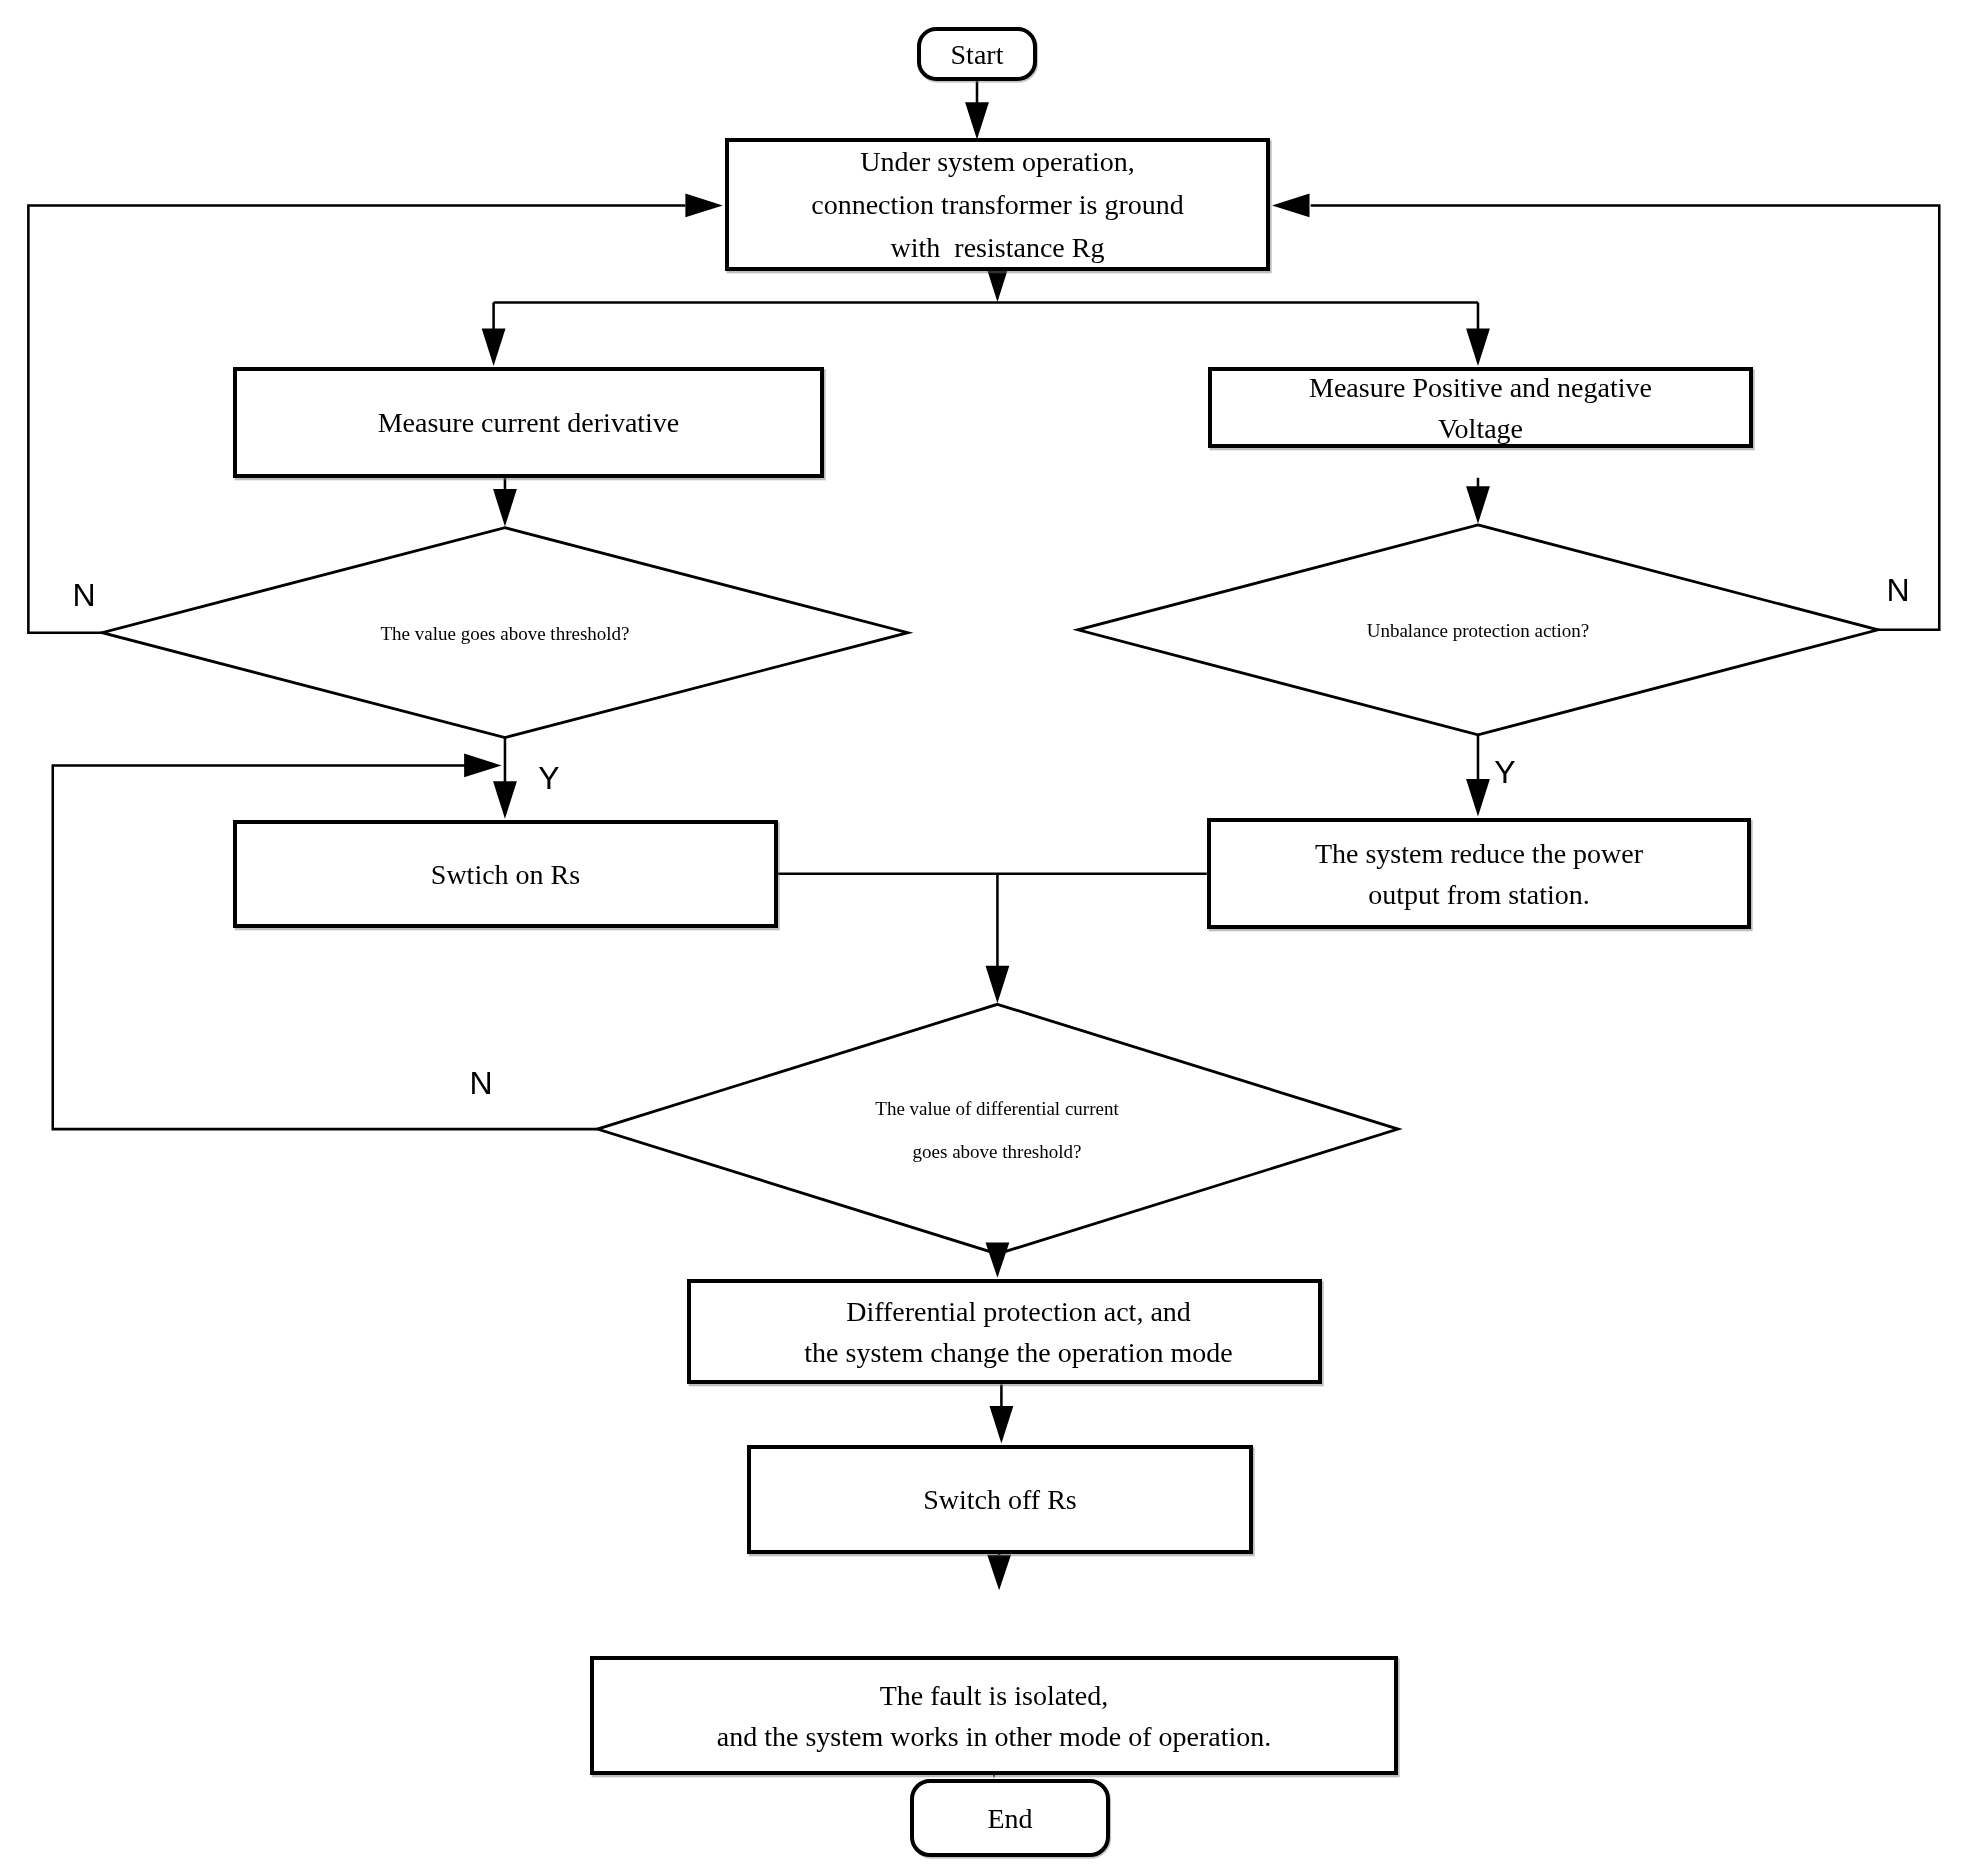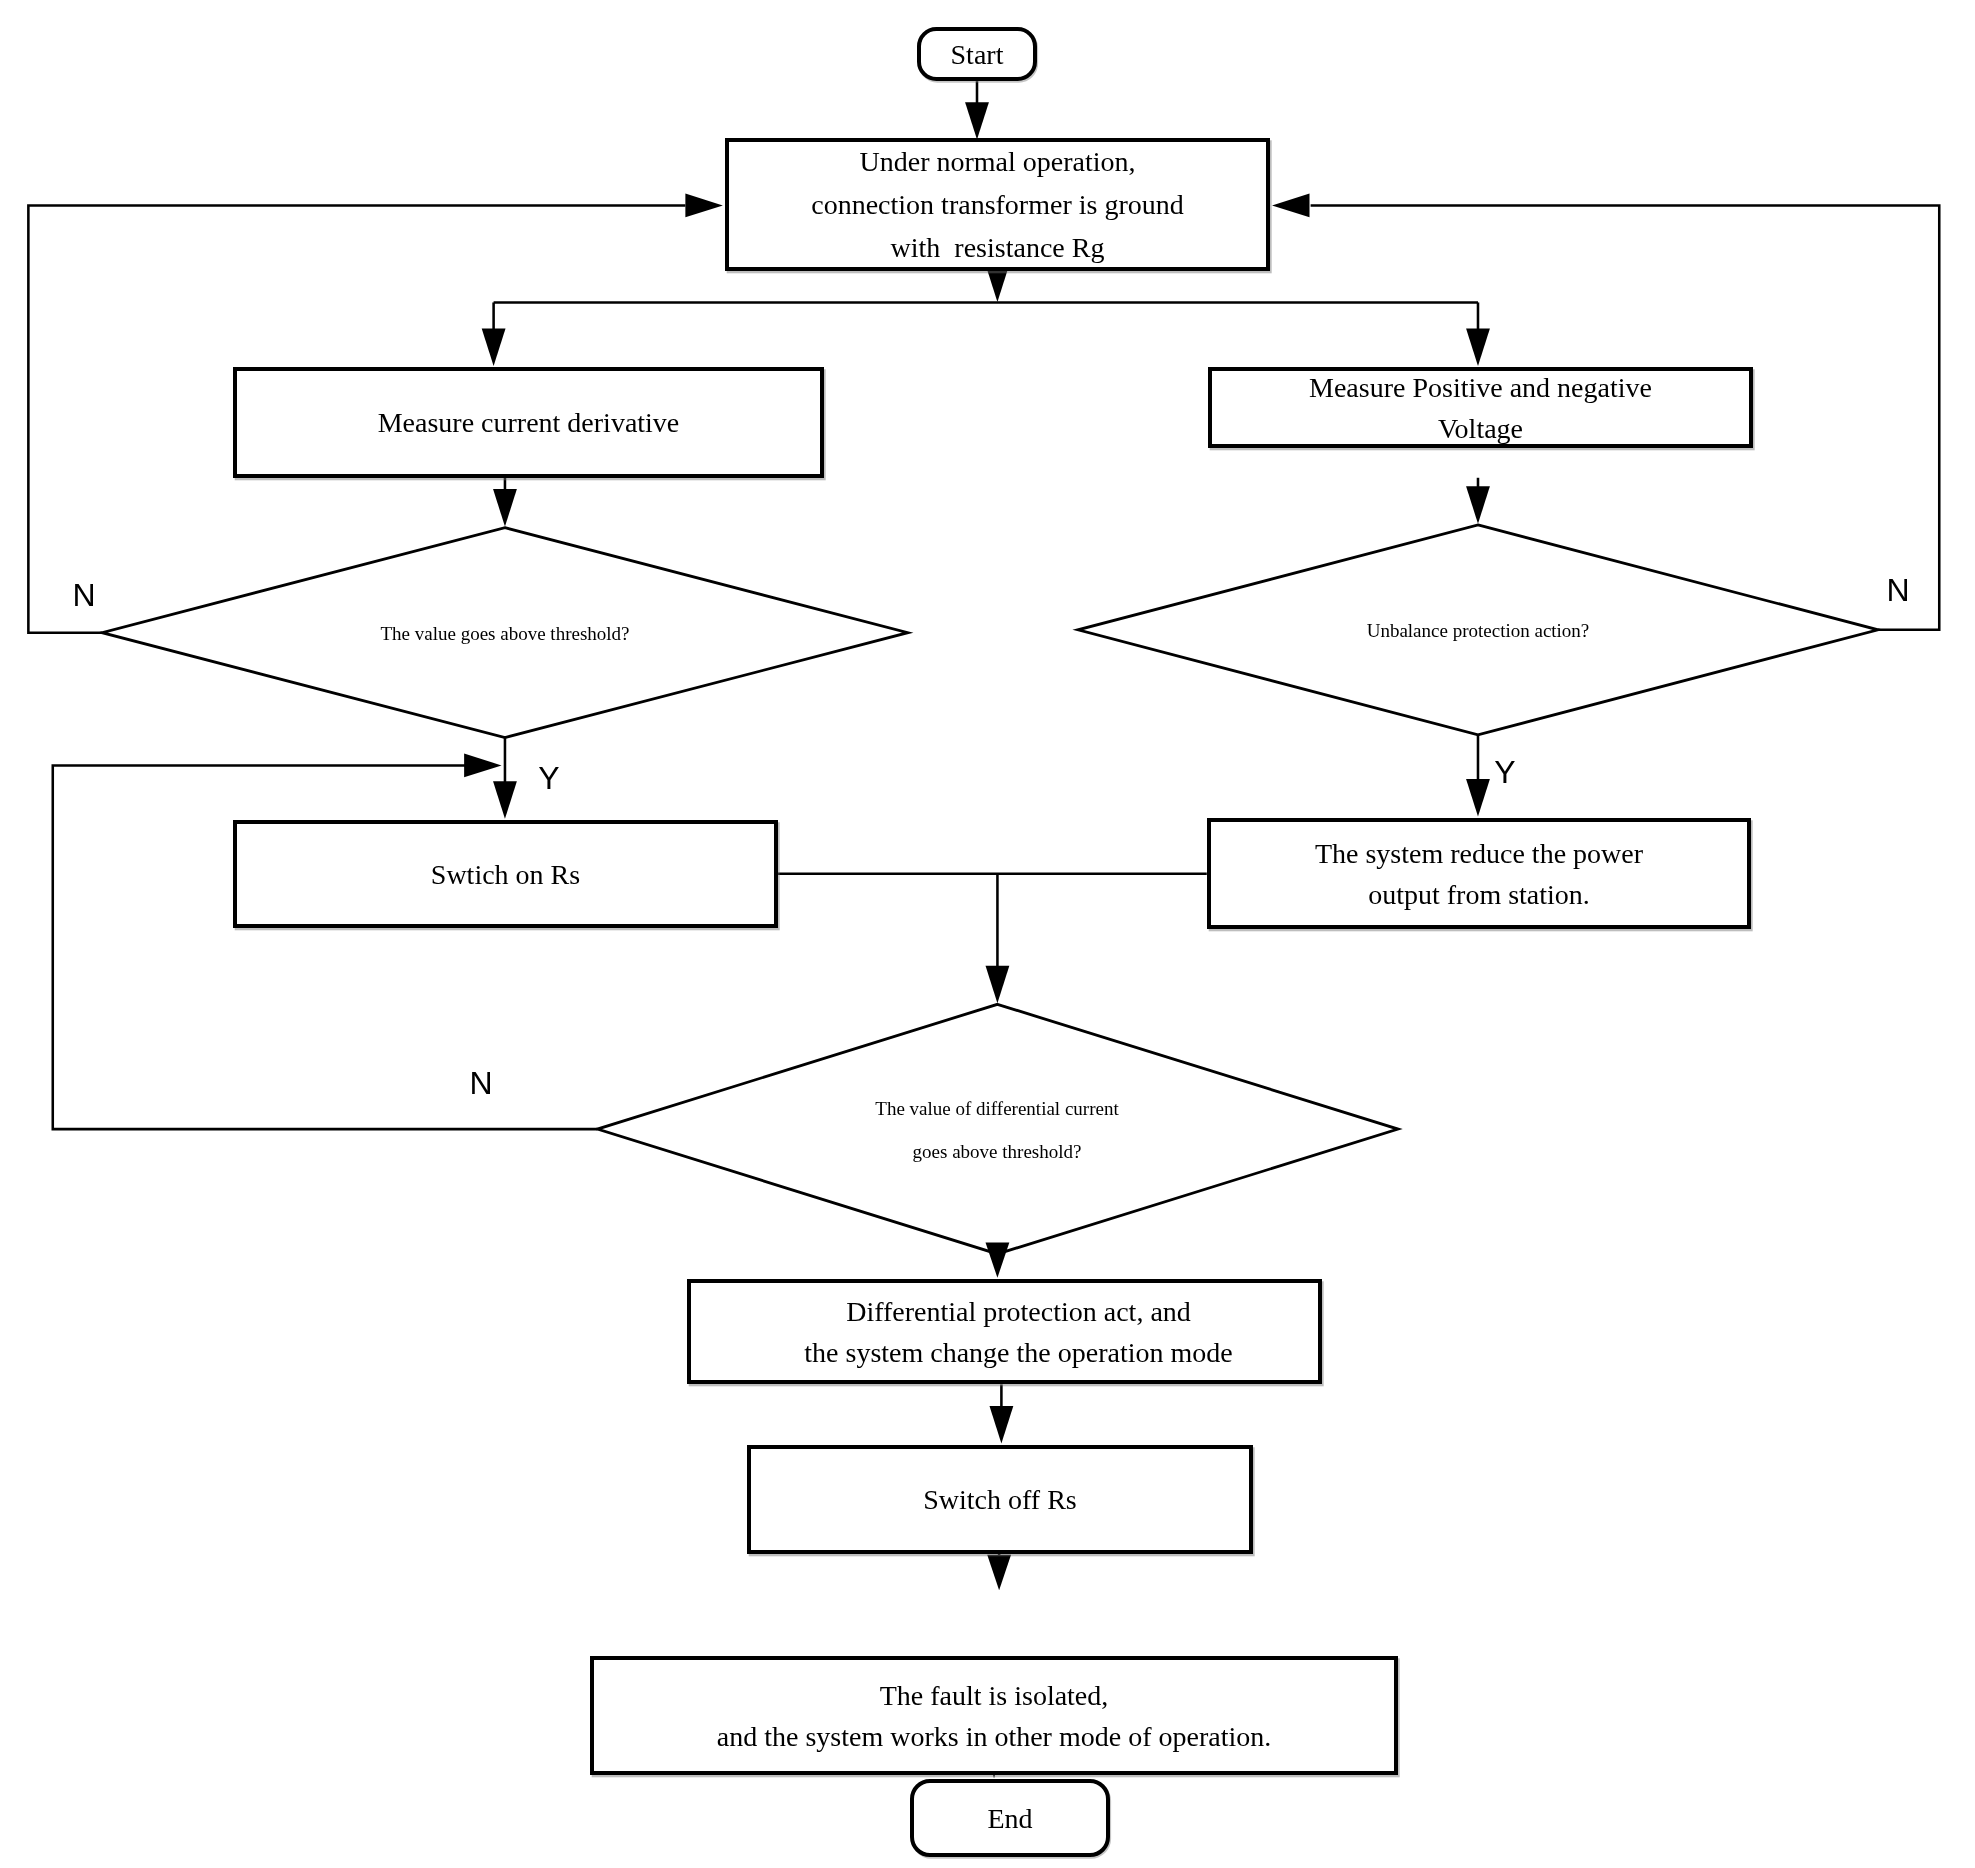--- a/index.html
+++ b/index.html
@@ -126,21 +126,21 @@
       <polygon points="1761,2803 1740,2740 1782,2740"></polygon>
       <polygon points="1752,3134 1731,3068 1773,3068"></polygon>
     </g>
   </svg>
 
   <div class="node terminator" style="left:917px; top:27px; width:120px; height:54px;">
     <div class="ln">Start</div>
   </div>
 
   <div class="node" style="left:725px; top:138px; width:545px; height:133px;">
-    <div class="ln">Under normal operation,</div>
+    <div class="ln">Under system operation,</div>
     <div class="ln">connection transformer is ground</div>
     <div class="ln">with  resistance Rg</div>
   </div>
 
   <div class="node" style="left:233px; top:367px; width:591px; height:111px;">
     <div class="ln">Measure current derivative</div>
   </div>
 
   <div class="node" style="left:1208px; top:367px; width:545px; height:81px; line-height:41px;">
     <div class="ln">Measure Positive and negative</div>

